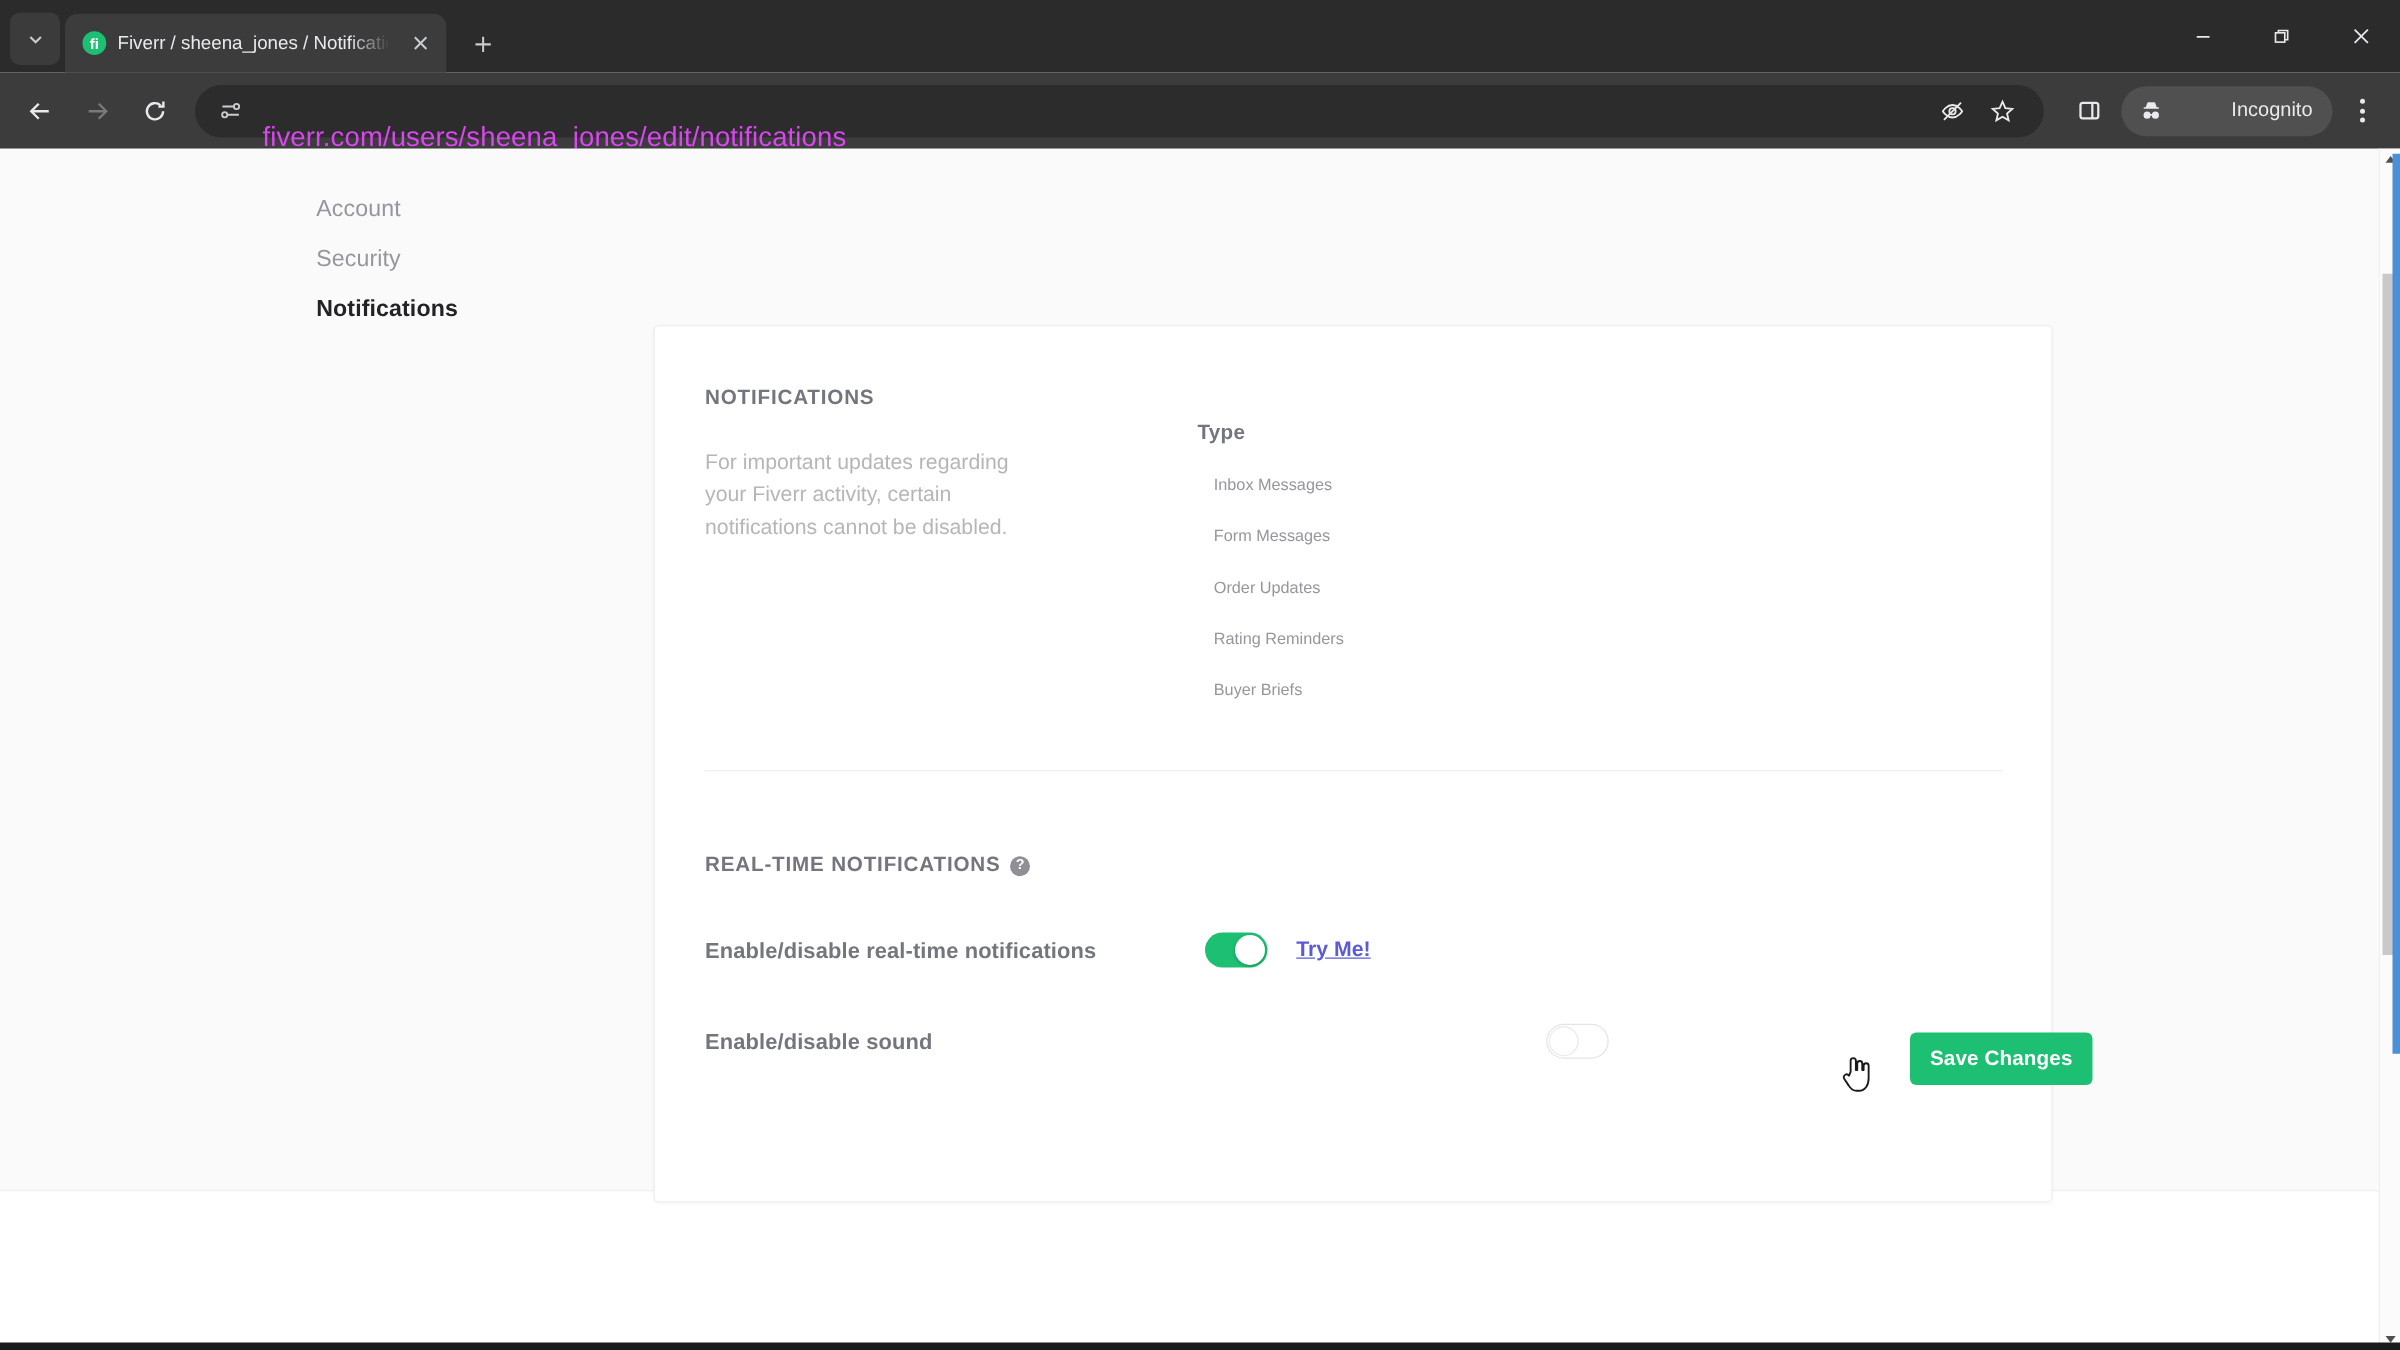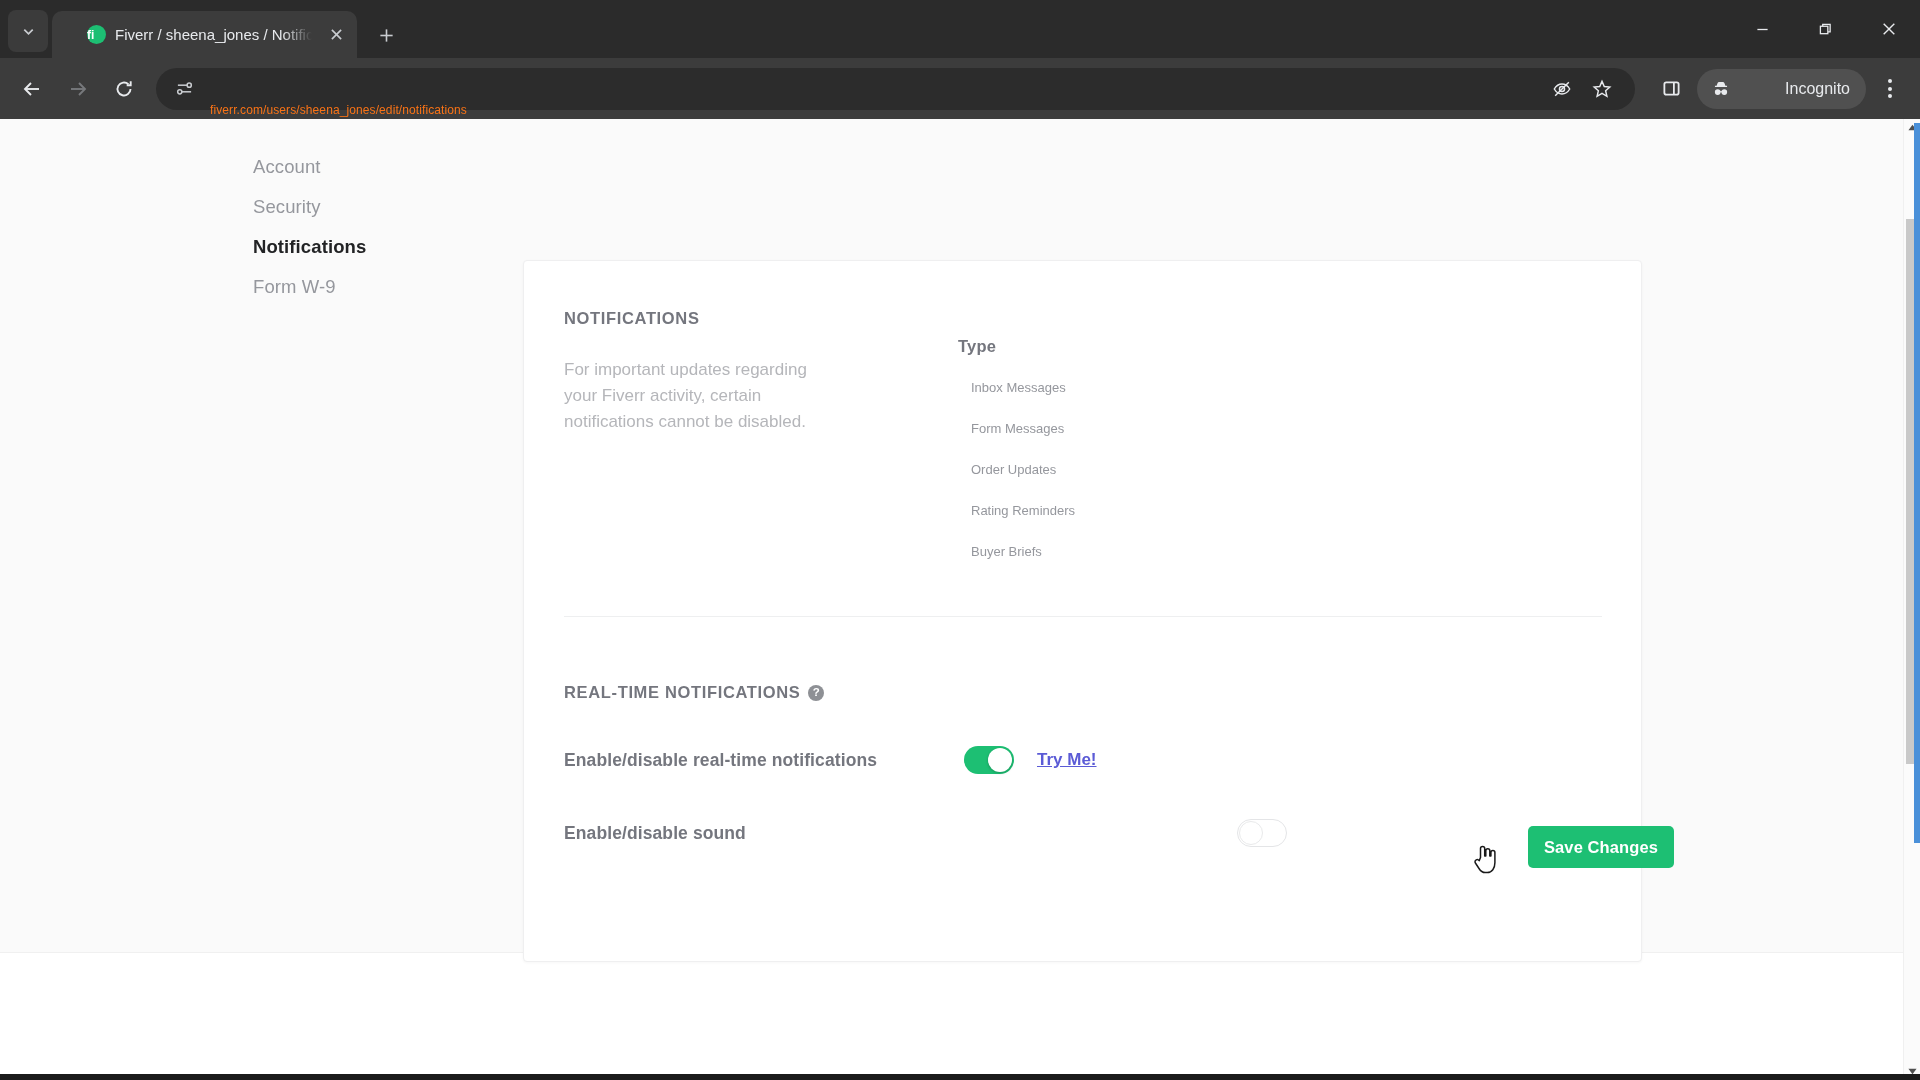--- a/index.html
+++ b/index.html
@@ -27,23 +27,23 @@
 
   .tab {
     height: 47px; width: 305px;
     background: #3c3c3c; border-radius: 10px 10px 0 0;
     display: flex; align-items: center; padding: 0 8px 0 14px;
     position: relative; gap: 9px;
   }
   .favicon {
     width: 19px; height:19px; border-radius: 50%;
     background: #1dbf73;
-    display:flex; align-items:center; 
+    display:flex; align-items:center; justify-content:center;
     flex:0 0 auto;
-    font-size: 12px; color:#fff; font-weight:700; line-height:1;margin-left:21px;
+    font-size: 12px; color:#fff; font-weight:700; line-height:1;
   }
   .tab-title {
     color: #e8eaed; font-size: 15px; white-space: nowrap;
     overflow: hidden; flex: 1;
     -webkit-mask-image: linear-gradient(to right, #000 84%, transparent 99%);
             mask-image: linear-gradient(to right, #000 84%, transparent 99%);
   }
   .tab-close {
     width: 26px; height: 26px; flex:0 0 auto;
     display:flex;align-items:center;justify-content:center;
@@ -77,21 +77,21 @@
     flex:1; height: 42px; background:#2c2c2c; border-radius: 21px;
     display:flex; align-items:center; padding: 0 14px; margin: 0 8px;
     gap: 12px; min-width:0;
   }
   .omnibox .site-ico {
     width:28px;height:28px;border-radius:50%;
     display:flex;align-items:center;justify-content:center;flex:0 0 auto;
   }
   .omnibox .site-ico svg { stroke:#c9ccd0; stroke-width:1.6; fill:none; }
   .url-text {
-    color:#f97316; font-size:12px; white-space:nowrap; overflow:hidden;
+    color:#d946ef; font-size:22px; white-space:nowrap; overflow:hidden;
     letter-spacing:.1px;
     margin-top:42px;
   }
   .omni-right { display:flex; align-items:center; gap:2px; margin-left:auto; }
   .omni-btn { width:38px;height:38px;border-radius:50%;display:flex;align-items:center;justify-content:center; }
   .omni-btn svg { stroke:#e8eaed; stroke-width:1.6; fill:none; }
 
   .tb-right { display:flex; align-items:center; gap:4px; margin-left:4px; }
   .incognito-pill {
     height:40px; border-radius:20px; background:#505050;
@@ -340,21 +340,20 @@
   </div>
 
   <div class="viewport">
     <div class="page-bg"></div>
     <div class="page-white-strip"></div>
 
     <div class="settings-nav">
       <div class="nav-item">Account</div>
       <div class="nav-item">Security</div>
       <div class="nav-item active">Notifications</div>
-      <div class="nav-item">Form W-9</div>
     </div>
 
     <div class="card">
 
       <div class="sec-title">NOTIFICATIONS</div>
       <div class="sec-desc">For important updates regarding your Fiverr activity, certain notifications cannot be disabled.</div>
 
       <div class="types-col">
         <div class="type-row">
           <div class="col-head">Type</div>

